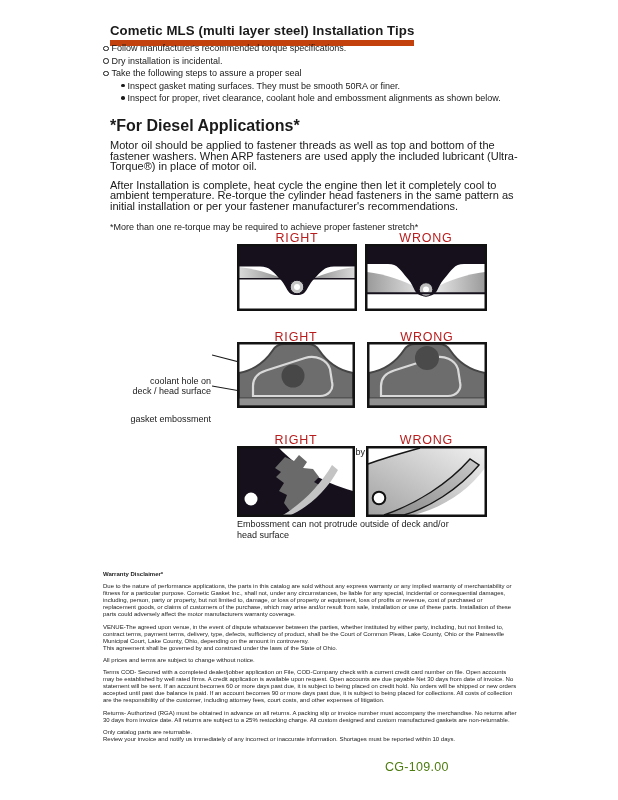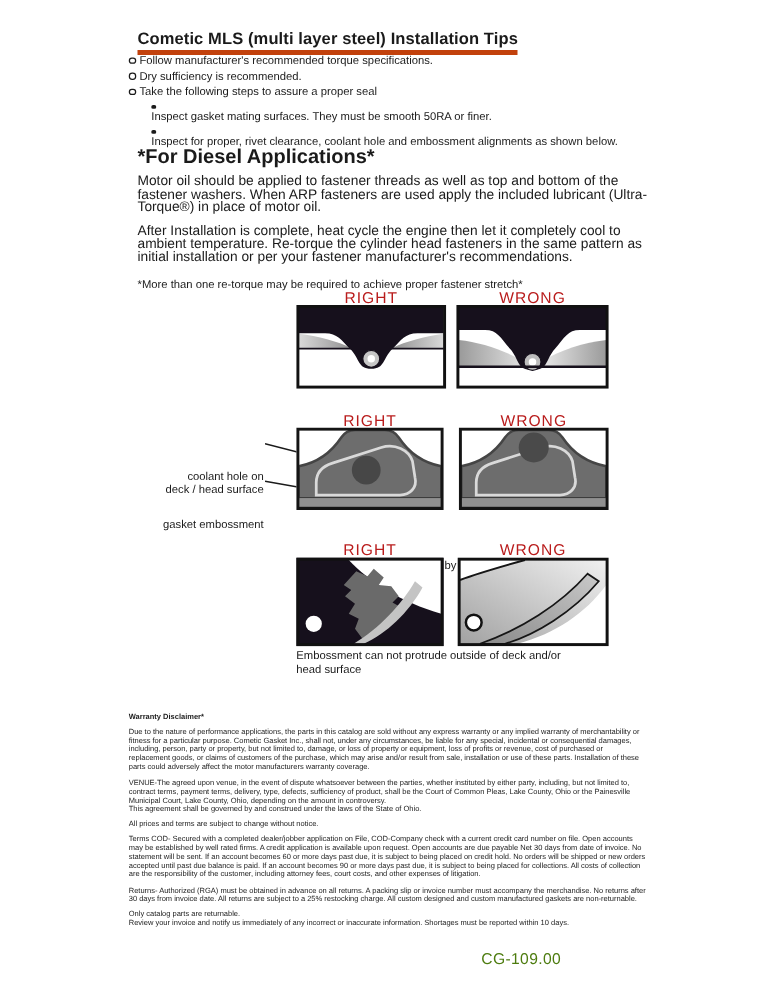--- a/index.html
+++ b/index.html
@@ -5,27 +5,27 @@
   html,body { margin:0; padding:0; background:#fff; }
   .page {
     position:relative; width:618px; height:800px; background:#ffffff;
     font-family:"Liberation Sans","DejaVu Sans",sans-serif; color:#1a1a1a;
     overflow:hidden;
   }
   
   .title {
     position:absolute; left:110px; top:23px;
     font-size:13.2px; font-weight:bold;
-    border-bottom:4px solid #c2410c; padding-bottom:2px;
+    border-bottom:6px solid #c2410c; padding-bottom:2px;
     letter-spacing:0.1px;
   }
   
   .bullets { position:absolute; left:103px; top:42px; width:430px; font-size:9px; }
   .bullet-row { display:flex; align-items:flex-start; line-height:12.6px; }
-  .bullet-row.sub { margin-left:18px;flex-direction:column; }
+  .bullet-row.sub { margin-left:18px; }
   .marker-ring {
     flex:0 0 auto; width:3.5px; height:3.5px; border:1px solid #1a1a1a;
     border-radius:50%; margin:3.6px 3px 0 0;
   }
   .marker-dot {
     flex:0 0 auto; width:3.6px; height:3.6px; background:#1a1a1a;
     border-radius:50%; margin:3.8px 3px 0 0;
   }
   
   .diesel { position:absolute; left:110px; top:117px; width:408px; }
@@ -54,21 +54,21 @@
 
   <div class="title">Cometic MLS (multi layer steel) Installation Tips</div>
 
   <div class="bullets">
     <div class="bullet-row">
       <span class="marker-ring"></span>
       <span>Follow manufacturer's recommended torque specifications.</span>
     </div>
     <div class="bullet-row">
       <span class="marker-ring"></span>
-      <span>Dry sufficiency is recommended.</span>
+      <span>Dry installation is incidental.</span>
     </div>
     <div class="bullet-row">
       <span class="marker-ring"></span>
       <span>Take the following steps to assure a proper seal</span>
     </div>
     <div class="bullet-row sub">
       <span class="marker-dot"></span>
       <span>Inspect gasket mating surfaces.  They must be smooth 50RA or finer.</span>
     </div>
     <div class="bullet-row sub">

